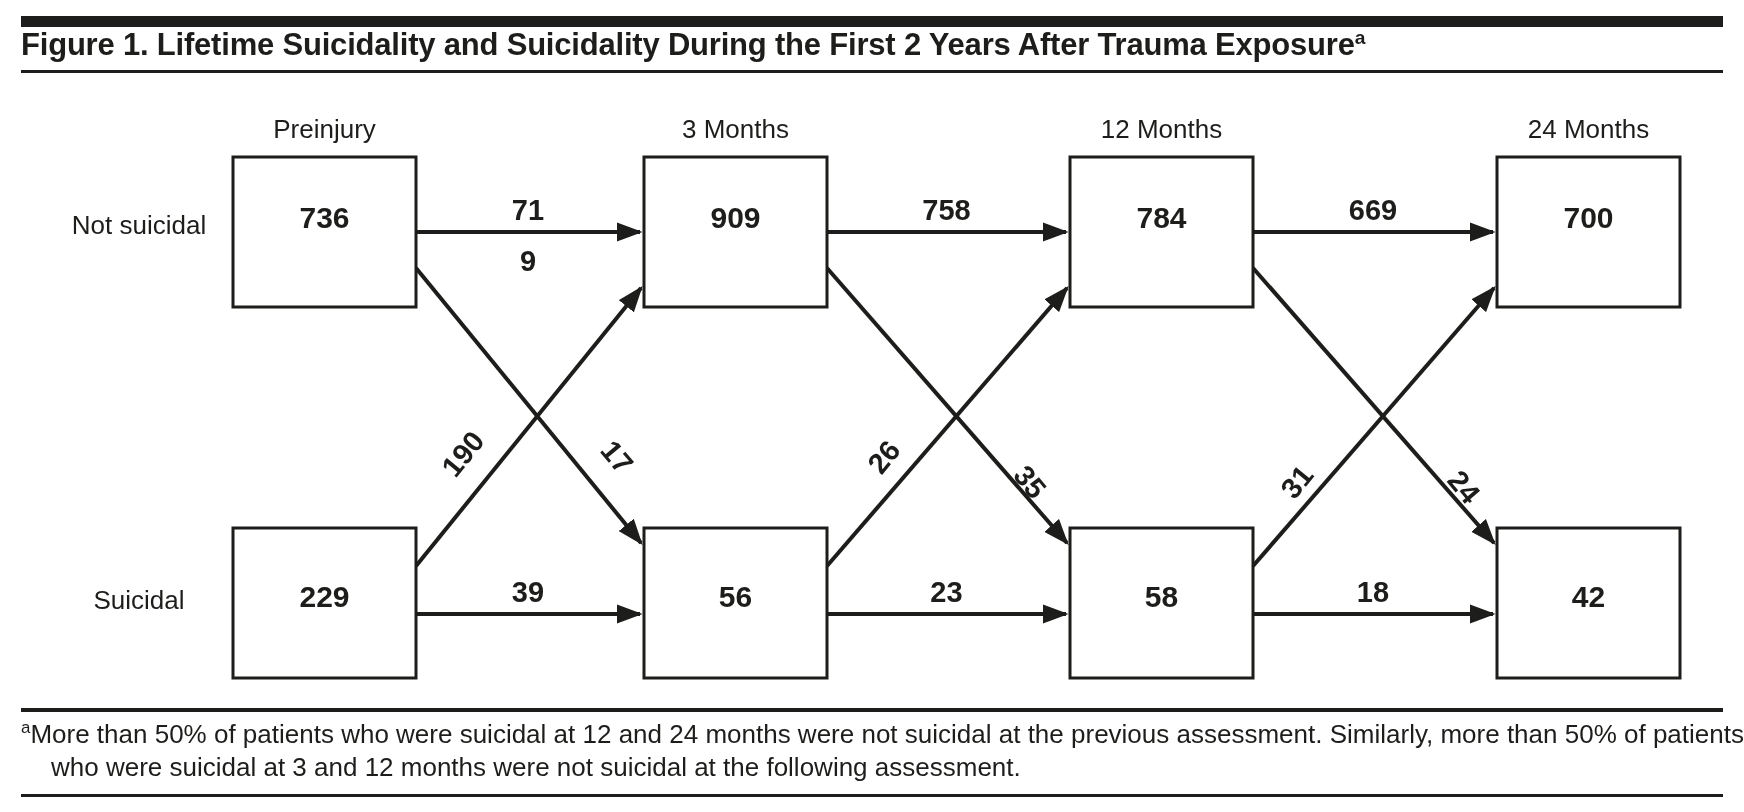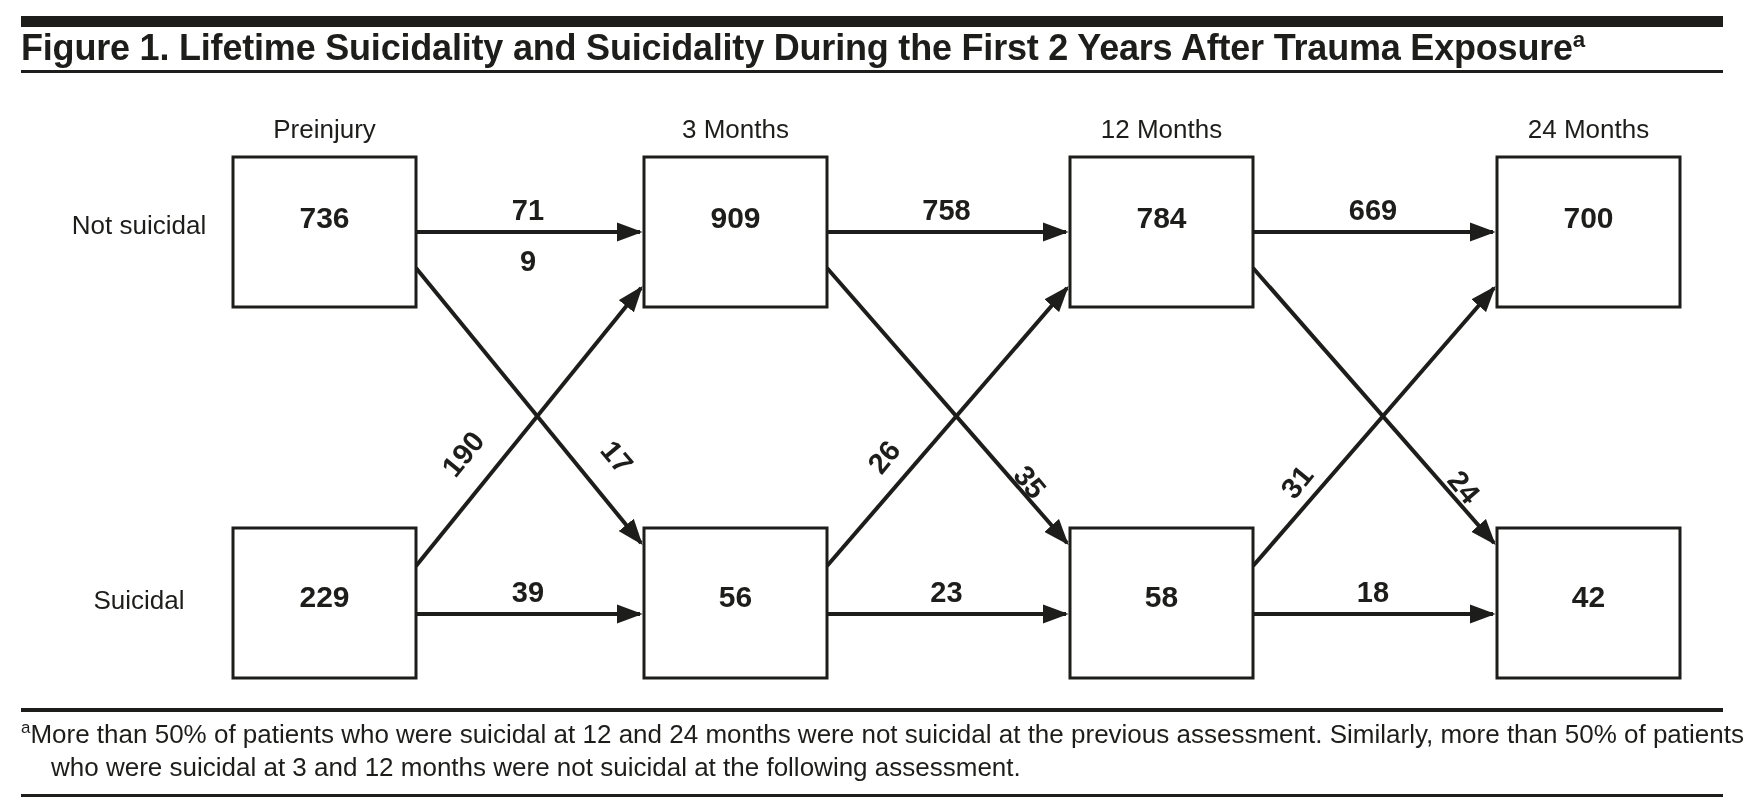--- a/index.html
+++ b/index.html
@@ -4,21 +4,21 @@
 <style>
   html,body{margin:0;padding:0;}
   body{
     width:1744px;height:812px;position:relative;overflow:hidden;
     background:#ffffff;color:#1d1d1b;
     font-family:"Liberation Sans",sans-serif;
   }
   .top-bar{position:absolute;left:21px;top:16px;width:1702px;height:11px;background:#1d1d1b;}
   .title{
     position:absolute;left:21px;top:27px;margin:0;
-    font-size:36px;font-weight:bold;letter-spacing:-0.2px;white-space:nowrap;
+    font-size:31px;font-weight:bold;letter-spacing:-0.2px;white-space:nowrap;
   }
   .title sup{font-size:62%;line-height:0;}
   .title-rule{position:absolute;left:21px;top:70px;width:1702px;height:3px;background:#1d1d1b;}
   #diagram{position:absolute;left:0;top:0;}
   .rule-mid{position:absolute;left:21px;top:708px;width:1702px;height:4px;background:#1d1d1b;}
   .footnote{
     position:absolute;left:21px;top:718px;width:1706px;margin:0;
     font-size:26px;line-height:33px;
     padding-left:30px;text-indent:-30px;
   }

